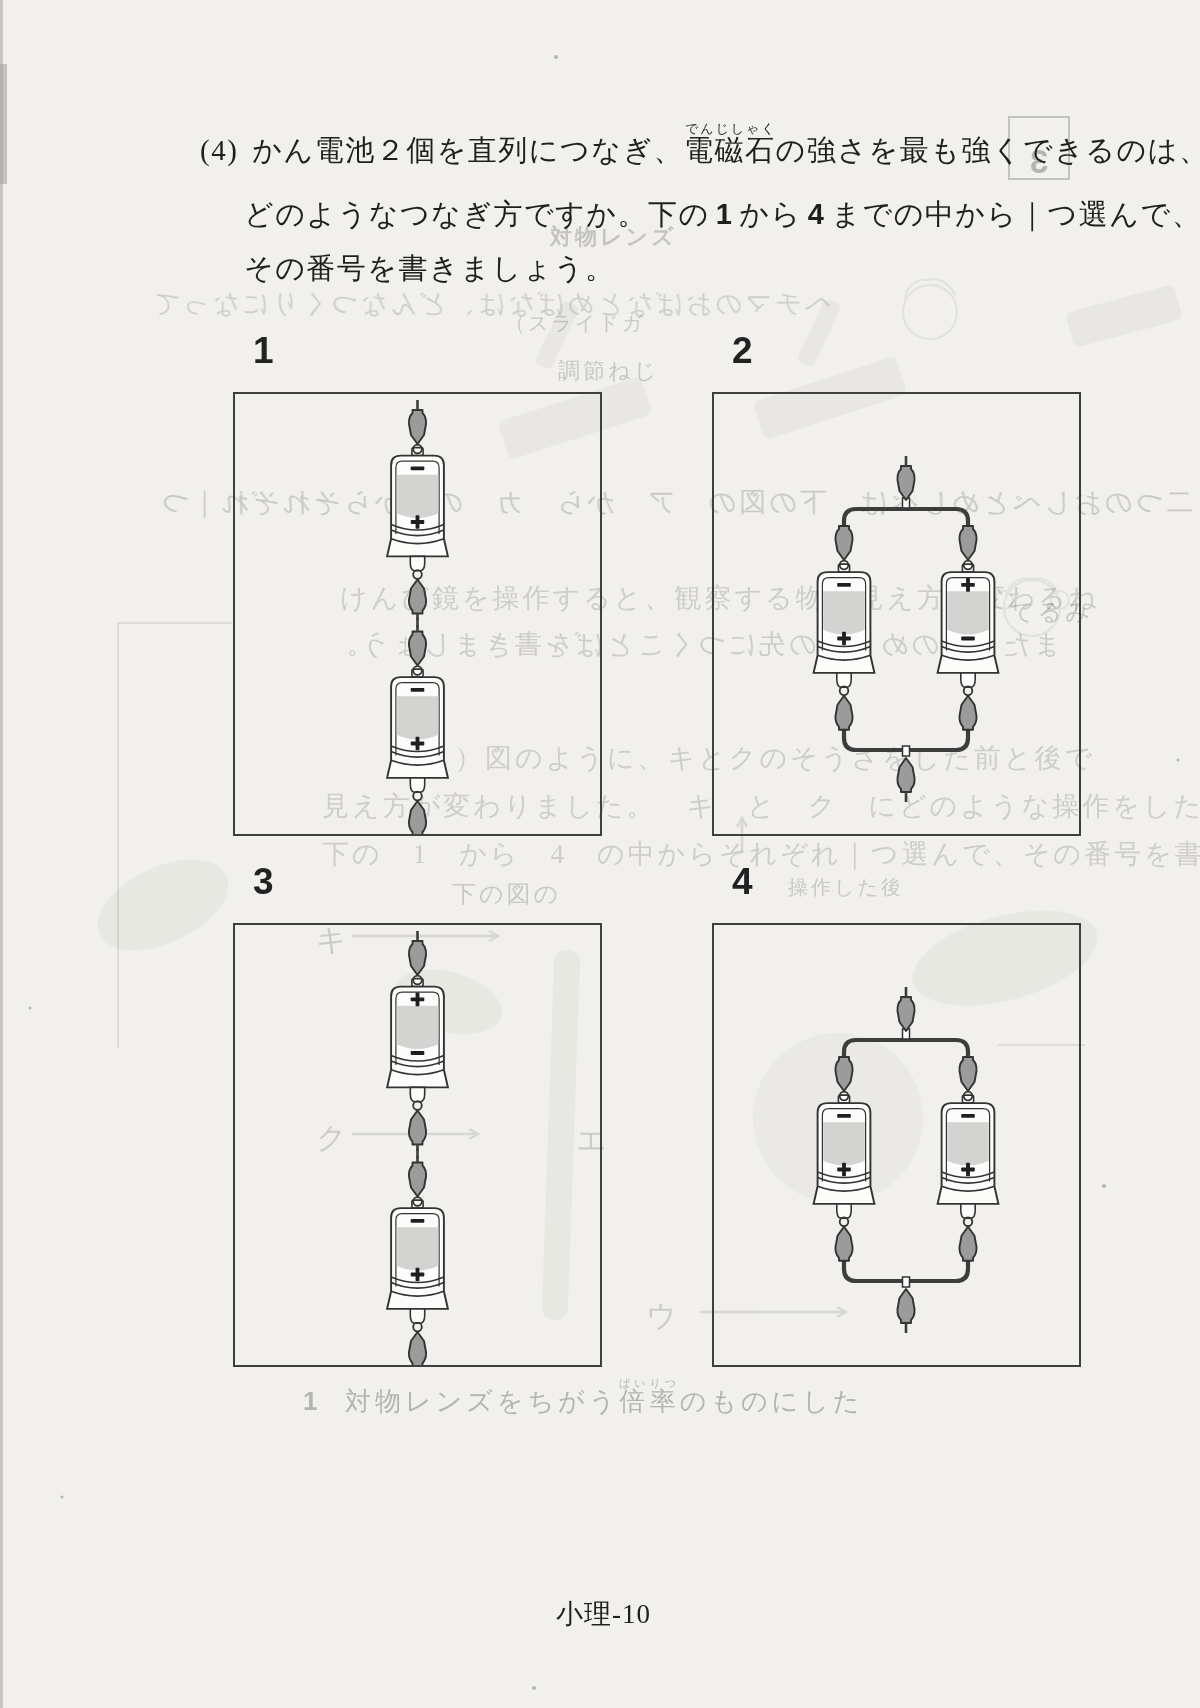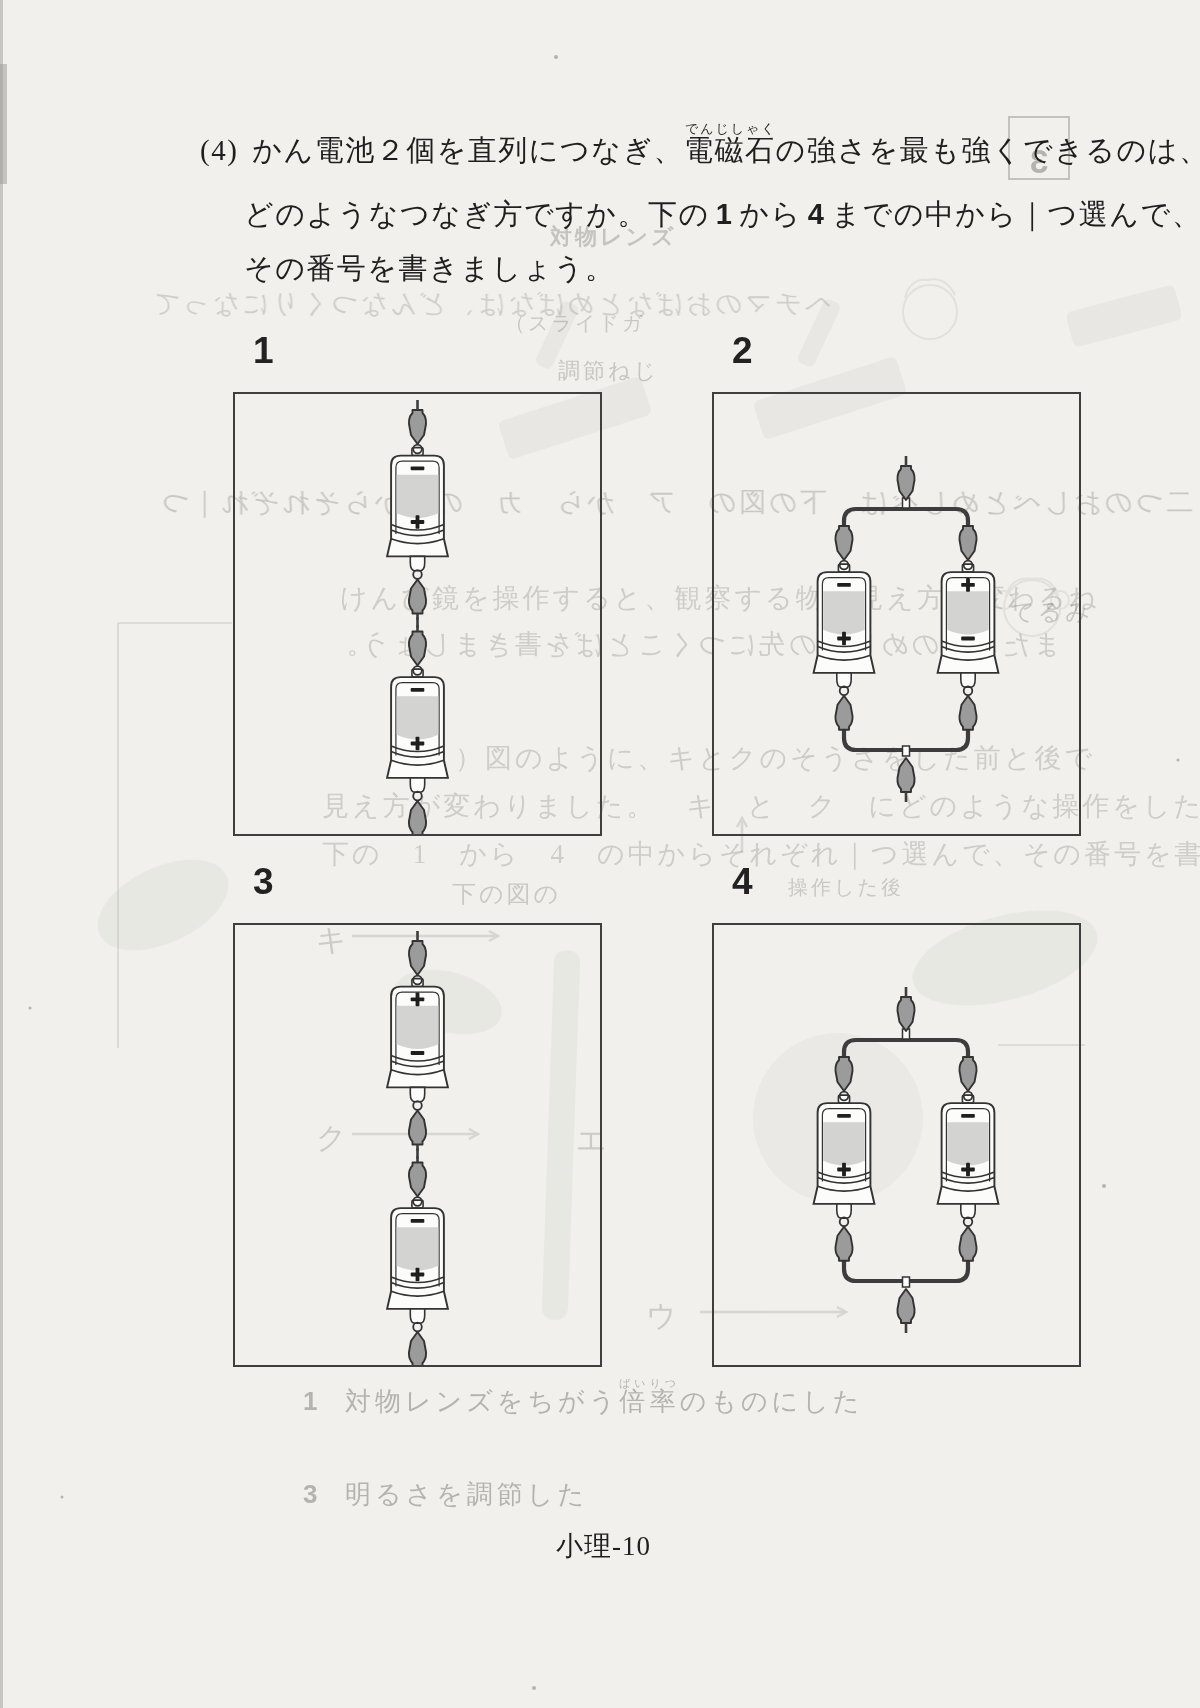--- a/index.html
+++ b/index.html
@@ -103,22 +103,20 @@
       <div class="ghost-text" style="left:322px;top:836px;font-size:27px;opacity:0.27;">下の　1　から　4　の中からそれぞれ｜つ選んで、その番号を書きましょう</div>
       <div class="ghost-text" style="left:452px;top:878px;font-size:24px;opacity:0.3;">下の図の</div>
       <div class="ghost-text" style="left:788px;top:874px;font-size:20px;opacity:0.3;">操作した後</div>
       <div class="ghost-text" style="left:1010px;top:596px;font-size:24px;opacity:0.32;">てるみ</div>
       <div class="ghost-text" style="left:316px;top:920px;font-size:30px;opacity:0.28;">キ</div>
       <div class="ghost-text" style="left:316px;top:1118px;font-size:30px;opacity:0.28;">ク</div>
       <div class="ghost-text" style="left:576px;top:1120px;font-size:30px;opacity:0.28;">エ</div>
       <div class="ghost-text" style="left:646px;top:1296px;font-size:30px;opacity:0.28;">ウ</div>
       <div class="ghost-opt" style="left:303px;top:1378px;font-size:26px;letter-spacing:4px;">
     <span class="opt-num">1</span><span>対物レンズをちがう<ruby>倍率<rt>ばいりつ</rt></ruby>のものにした</span></div>
-      <div class="ghost-opt" style="left:303px;top:1477px;font-size:26px;letter-spacing:4px;">
-    <span class="opt-num">3</span><span>明るさを調節した</span></div>
       <div class="ghost-marker" style="left:1008px;top:116px;width:58px;height:60px;">
   <span>3</span>
       </div>
     </div>
 
   <div class="qline" style="left:200px;top:122px;">
     <span class="qnum">(4)</span><span>かん電池２個を直列につなぎ、</span><ruby><span>電磁石</span><rt>でんじしゃく</rt></ruby><span>の強さを最も強くできるのは、</span>
   </div>
   <div class="qline" style="left:244px;top:194px;">
     <span>どのようなつなぎ方ですか。下の</span><span class="bold-num">1</span><span>から</span><span class="bold-num">4</span><span>までの中から｜つ選んで、</span>
@@ -358,14 +356,14 @@
           <circle cx="0" cy="5" r="4.3" fill="none" stroke="#333333" stroke-width="1.8"></circle>
           <path d="M0 0 L-6.5 -9 L-8.5 -20 Q-9 -27 -5 -31 L-5 -34 L5 -34 L5 -31 Q9 -27 8.5 -20 L6.5 -9 Z" fill="#9b9b9b" stroke="#333333" stroke-width="1.9" stroke-linejoin="round"></path>
         </g>
         <g transform="translate(192 364) scale(1 -1)">
           <path d="M0 0 L-6.5 -9 L-8.5 -20 Q-9 -27 -5 -31 L-5 -34 L5 -34 L5 -31 Q9 -27 8.5 -20 L6.5 -9 Z" fill="#9b9b9b" stroke="#333333" stroke-width="1.9" stroke-linejoin="round"></path>
           <line x1="0" y1="-34" x2="0" y2="-44" stroke="#3d3d3d" stroke-width="2.6"></line>
         </g>
       </svg>
     </div>
 
-  <div class="footer" style="left:556px;top:1528px;">小理-10</div>
+  <div class="footer" style="left:556px;top:1596px;">小理-10</div>
 </div>
 
 </body></html>

